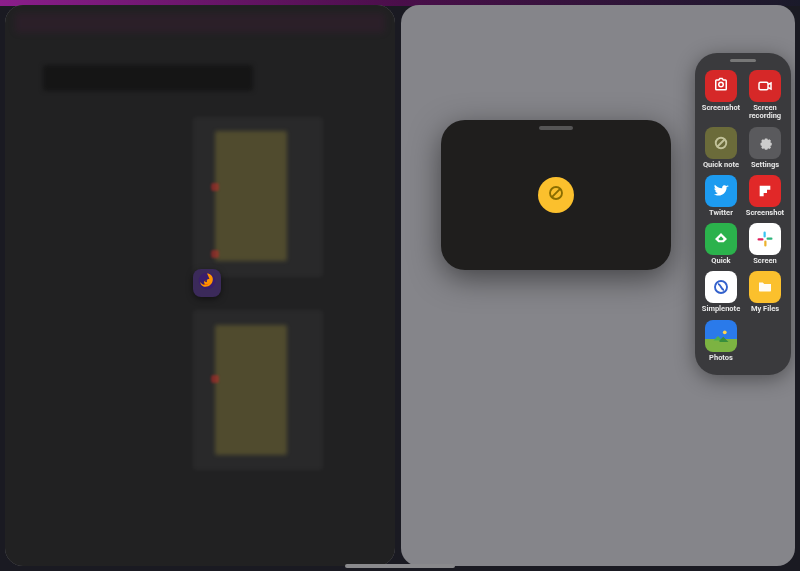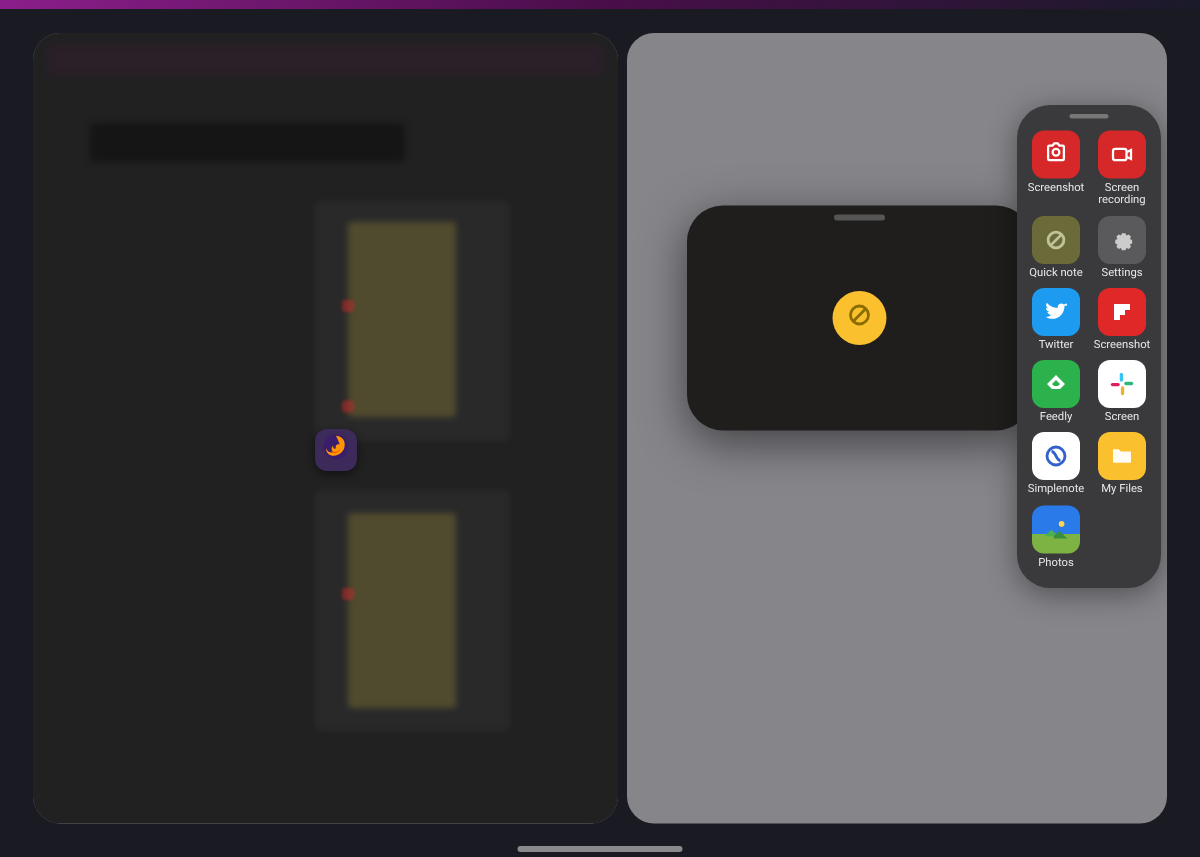--- a/index.html
+++ b/index.html
@@ -15,21 +15,22 @@
       position: absolute;
       top: 0; left: 0; right: 0;
       height: 6px;
       background: linear-gradient(90deg, #8b1e8b, #4a0e4a, #1a1a2a);
     }
     .split-container {
       display: flex;
       width: 100%;
       height: 100%;
       gap: 6px;
-      padding: 22px;
+      padding: 5px;
+      font-weight: bold;
     }
     .pane {
       border-radius: 18px;
       position: relative;
       overflow: hidden;
     }
     .pane-left {
       flex: 0 0 390px;
       background: #85858a;
     }
@@ -301,21 +302,21 @@
           </div>
           <div class="tp-label">Screenshot</div>
         </div>
 
         <div class="tp-item">
           <div class="tp-icon ic-feedly">
             <svg viewBox="0 0 24 24" width="16" height="16" fill="#fff">
                 <path d="M12 3l9 9-5 5H8l-5-5 9-9zm0 5l-4 4 2 2h4l2-2-4-4z"></path>
               </svg>
           </div>
-          <div class="tp-label">Feedly</div>
+          <div class="tp-label">Quick</div>
         </div>
 
         <div class="tp-item">
           <div class="tp-icon ic-slack">
             <svg viewBox="0 0 24 24" width="18" height="18">
                 <rect x="10" y="2" width="3" height="8" rx="1.5" fill="#36c5f0"></rect>
                 <rect x="14" y="10" width="8" height="3" rx="1.5" fill="#2eb67d"></rect>
                 <rect x="11" y="14" width="3" height="8" rx="1.5" fill="#ecb22e"></rect>
                 <rect x="2" y="11" width="8" height="3" rx="1.5" fill="#e01e5a"></rect>
               </svg>

